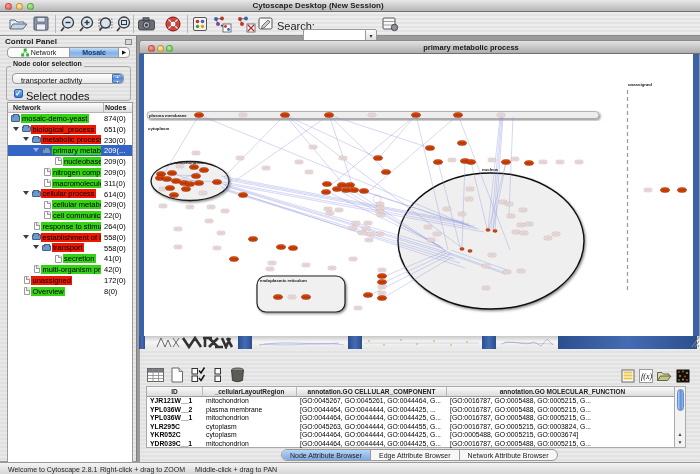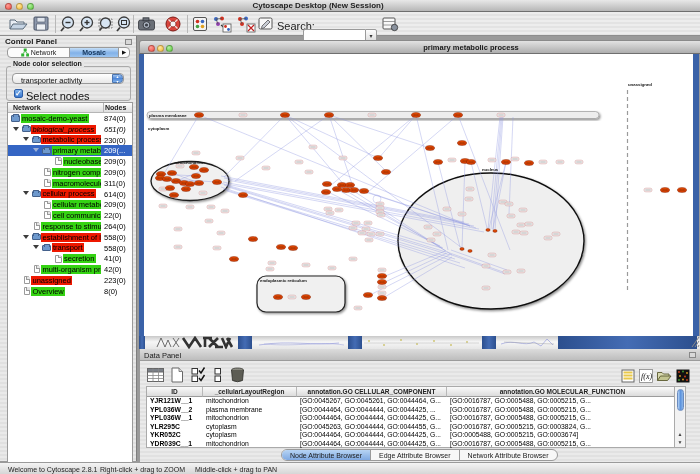--- a/index.html
+++ b/index.html
@@ -269,21 +269,21 @@
         <span class="h1 abs">Network</span>
         <span class="h2 abs">Nodes</span>
         <div class="div abs"></div>
       </div>
       <div id="tree" class="abs">
           <div class="trow" style="top: 0px;">
             <div class="tfolder" style="left: 3px;"></div>
             <span class="tlabel green" style="left: 12.5px; max-width: 80px;">mosaic-demo-yeast</span>
             <span class="tvalue">874(0)</span>
           </div>
-          <div class="trow" style="top: 10.8px; font-style: italic;">
+          <div class="trow" style="top: 10.8px;">
             <div class="tarrow" style="left: 4.5px;"></div>
             <div class="tfolder" style="left: 13.5px;"></div>
             <span class="tlabel red" style="left: 23px; max-width: 69.5px;">biological_process</span>
             <span class="tvalue">651(0)</span>
           </div>
           <div class="trow" style="top: 21.6px;">
             <div class="tarrow" style="left: 14.5px;"></div>
             <div class="tfolder" style="left: 23.5px;"></div>
             <span class="tlabel red" style="left: 33px; max-width: 59.5px;">metabolic process</span>
             <span class="tvalue">230(0)</span>
@@ -348,21 +348,21 @@
             <span class="tvalue">41(0)</span>
           </div>
           <div class="trow" style="top: 151.2px;">
             <div class="tfile" style="left: 25.5px;"></div>
             <span class="tlabel green" style="left: 33px; max-width: 59.5px;">multi-organism pro</span>
             <span class="tvalue">42(0)</span>
           </div>
           <div class="trow" style="top: 162px;">
             <div class="tfile" style="left: 15.5px;"></div>
             <span class="tlabel red" style="left: 23px; max-width: 69.5px;">unassigned</span>
-            <span class="tvalue">223(0)</span>
+            <span class="tvalue">172(0)</span>
           </div>
           <div class="trow" style="top: 172.8px;">
             <div class="tfile" style="left: 15.5px;"></div>
             <span class="tlabel green" style="left: 23px; max-width: 69.5px;">Overview</span>
             <span class="tvalue">8(0)</span>
           </div>
         </div>
     </div>
   </div>
 
@@ -734,24 +734,20 @@
       <div class="strip-bar" style="left: 99px; width: 14px;"></div>
       <div class="strip-bar" style="left: 209px; width: 14px;"></div>
       <div class="strip-bar" style="left: 343px; width: 14px;"></div>
       <div class="strip-bar" style="left: 419px; width: 139px;"></div>
     </div>
   <svg id="resize-grip" class="abs" width="10" height="14">
     <path d="M9 3 L2 13 M9 7 L5 13 M9 11 L8 13" stroke="#888" stroke-width="1" fill="none"></path>
   </svg>
 
   <div id="data-panel" class="abs">
-    <div id="dp-titlebar" class="abs">
-      <div id="dp-title" class="abs">Data Panel</div>
-      <div id="dp-detach" class="abs"></div>
-    </div>
     <svg class="abs dpicon" style="left:6px" width="19" height="18">
       <rect x="1.5" y="2.5" width="16" height="13" fill="#fff" stroke="#666" stroke-width="1"></rect>
       <rect x="1.5" y="2.5" width="16" height="3.5" fill="#7a7f87" stroke="#666" stroke-width="1"></rect>
       <line x1="1.5" y1="9.5" x2="17.5" y2="9.5" stroke="#888" stroke-width="0.8"></line>
       <line x1="1.5" y1="12.5" x2="17.5" y2="12.5" stroke="#888" stroke-width="0.8"></line>
       <line x1="7" y1="2.5" x2="7" y2="15.5" stroke="#888" stroke-width="0.8"></line>
       <line x1="12.5" y1="2.5" x2="12.5" y2="15.5" stroke="#888" stroke-width="0.8"></line>
     </svg>
     <svg class="abs dpicon" style="left:28px" width="18" height="18">
       <path d="M4 2 L11 2 L14.5 5.5 L14.5 16 L4 16 Z" fill="#fff" stroke="#666" stroke-width="1"></path>

